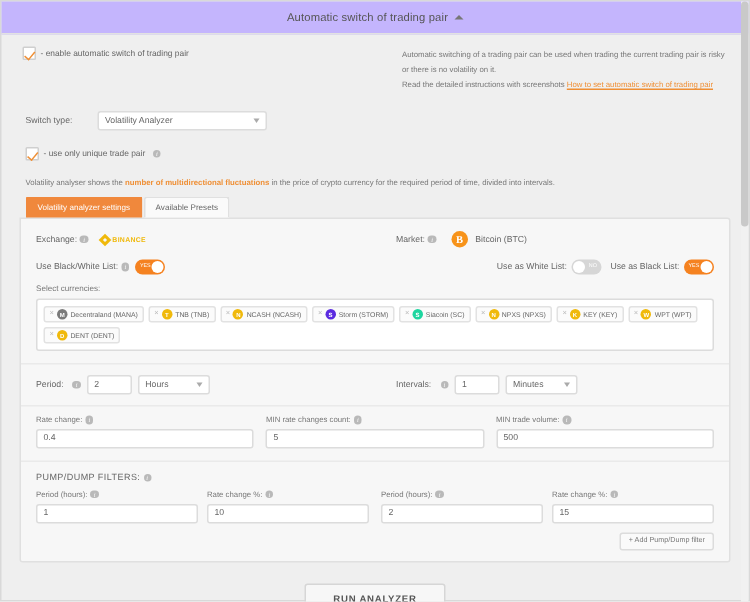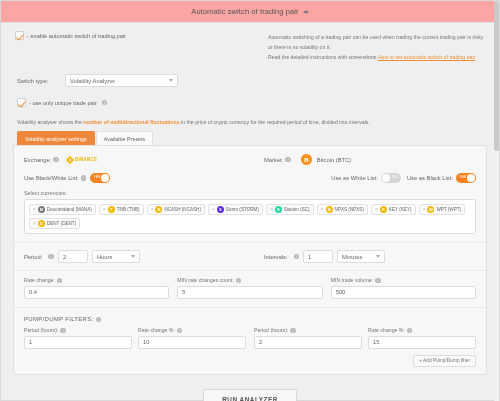--- a/index.html
+++ b/index.html
@@ -15,21 +15,21 @@
   .app {
     position: relative;
     width: 500px; height: 401px;
     background: #efefef;
     border: 1px solid #d9d9d9;
   }
 
   
   .panel-header {
     height: 22px;
-    background: #fca5a5;
+    background: #c4b5fd;
     border-bottom: 1px solid #e2e2e2;
     display: flex; align-items: center; justify-content: center;
     gap: 4px;
   }
   .panel-header .title {
     font-size: 7.5px;
     color: #555;
     letter-spacing: .1px;
   }
   .caret-up {

